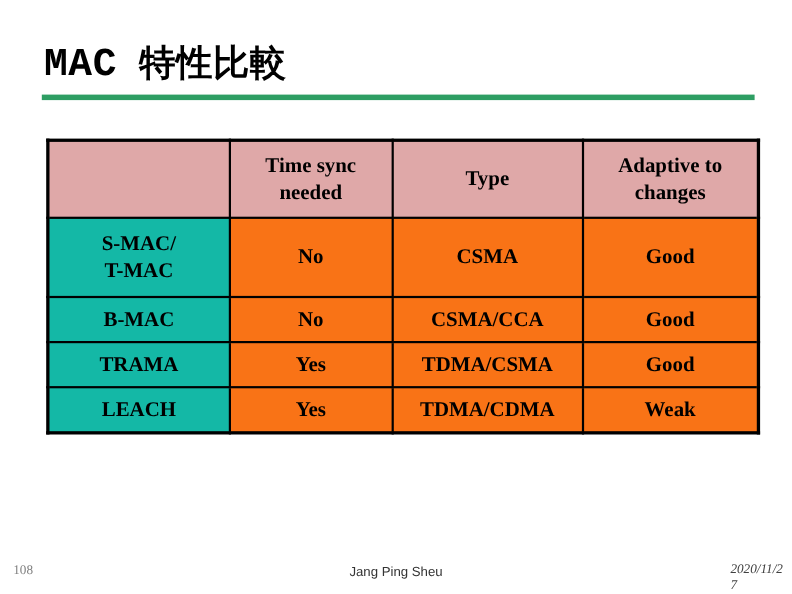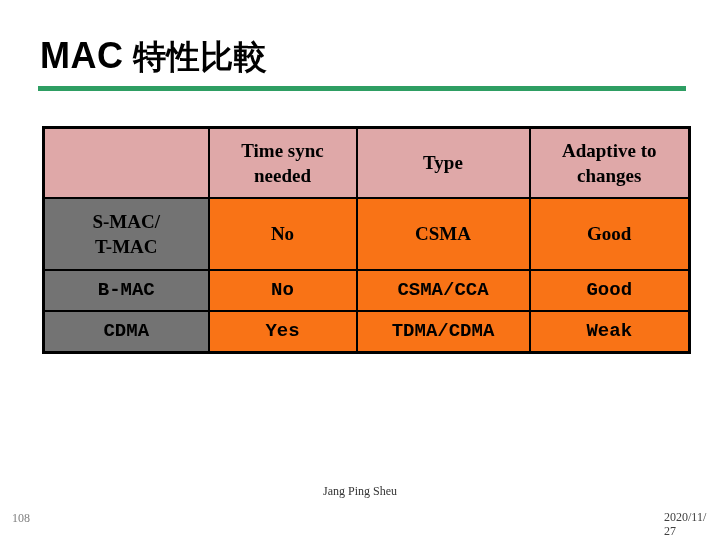--- a/index.html
+++ b/index.html
@@ -13,21 +13,21 @@
     font-family: "Liberation Serif", serif;
     overflow: hidden;
     position: relative;
   }
 
   
   .slide-title {
     position: absolute;
     left: 40px;
     top: 35px;
-    font-family: Liberation Sans, sans-serif;
+    font-family: Liberation Mono, monospace;
     font-size: 33px;
     font-weight: bold;
     color: #000000;
     letter-spacing: 0.5px;
     white-space: nowrap;
   }
   .slide-title .latin {
     font-variant: small-caps;
     font-size: 36px;
   }
@@ -68,62 +68,63 @@
     color: #000000;
     padding: 2px 3px;
     line-height: 1.32;
   }
   thead th {
     background: #dfa8a8;
     font-weight: bold;
     height: 64px;
   }
   tbody th.rowhead {
-    background: #737373;
+    background: #14b8a6;
     font-weight: bold;
   }
   tbody td {
     background: #f97316;
     font-weight: bold;
   }
   tr.tall th, tr.tall td { height: 66px; }
-  tr.short th, tr.short td { height: 35px; font-family: Liberation Mono, monospace; }
+  tr.short th, tr.short td { height: 35px; }
 
   .two-line { display: block; }
 
   
   .page-number {
     position: absolute;
     left: 12px;
     top: 511px;
     font-family: "Liberation Serif", serif;
     font-size: 12px;
     color: #808080;
   }
   .footer-center {
     position: absolute;
     left: 0;
-    top: 484px;
+    top: 513px;
     width: 720px;
     text-align: center;
-    font-family: Liberation Serif, serif;
+    font-family: Liberation Sans, sans-serif;
     font-size: 12px;
     color: #333333;
   }
   .footer-date {
     position: absolute;
     left: 664px;
     top: 511px;
     width: 48px;
     font-family: "Liberation Serif", serif;
     font-size: 12px;
     color: #404040;
     line-height: 1.15;
     word-break: break-all;
     text-align: left;
+    font-style: italic;
   }
 </style>
 </head>
 <body>
 
 <div class="slide-title">
   <span class="latin">MAC</span>
   <span>特性比較</span>
 </div>
 <div class="title-rule"></div>
@@ -167,24 +168,30 @@
       </tr>
 
       <tr class="short">
         <th class="rowhead">B-MAC</th>
         <td>No</td>
         <td>CSMA/CCA</td>
         <td>Good</td>
       </tr>
 
 
-
-
       <tr class="short">
-        <th class="rowhead">CDMA</th>
+        <th class="rowhead">TRAMA</th>
+        <td>Yes</td>
+        <td>TDMA/CSMA</td>
+        <td>Good</td>
+      </tr>
+
+
+      <tr class="short">
+        <th class="rowhead">LEACH</th>
         <td>Yes</td>
         <td>TDMA/CDMA</td>
         <td>Weak</td>
       </tr>
 
     </tbody>
   </table>
 </div>
 
 <div class="page-number">108</div>

